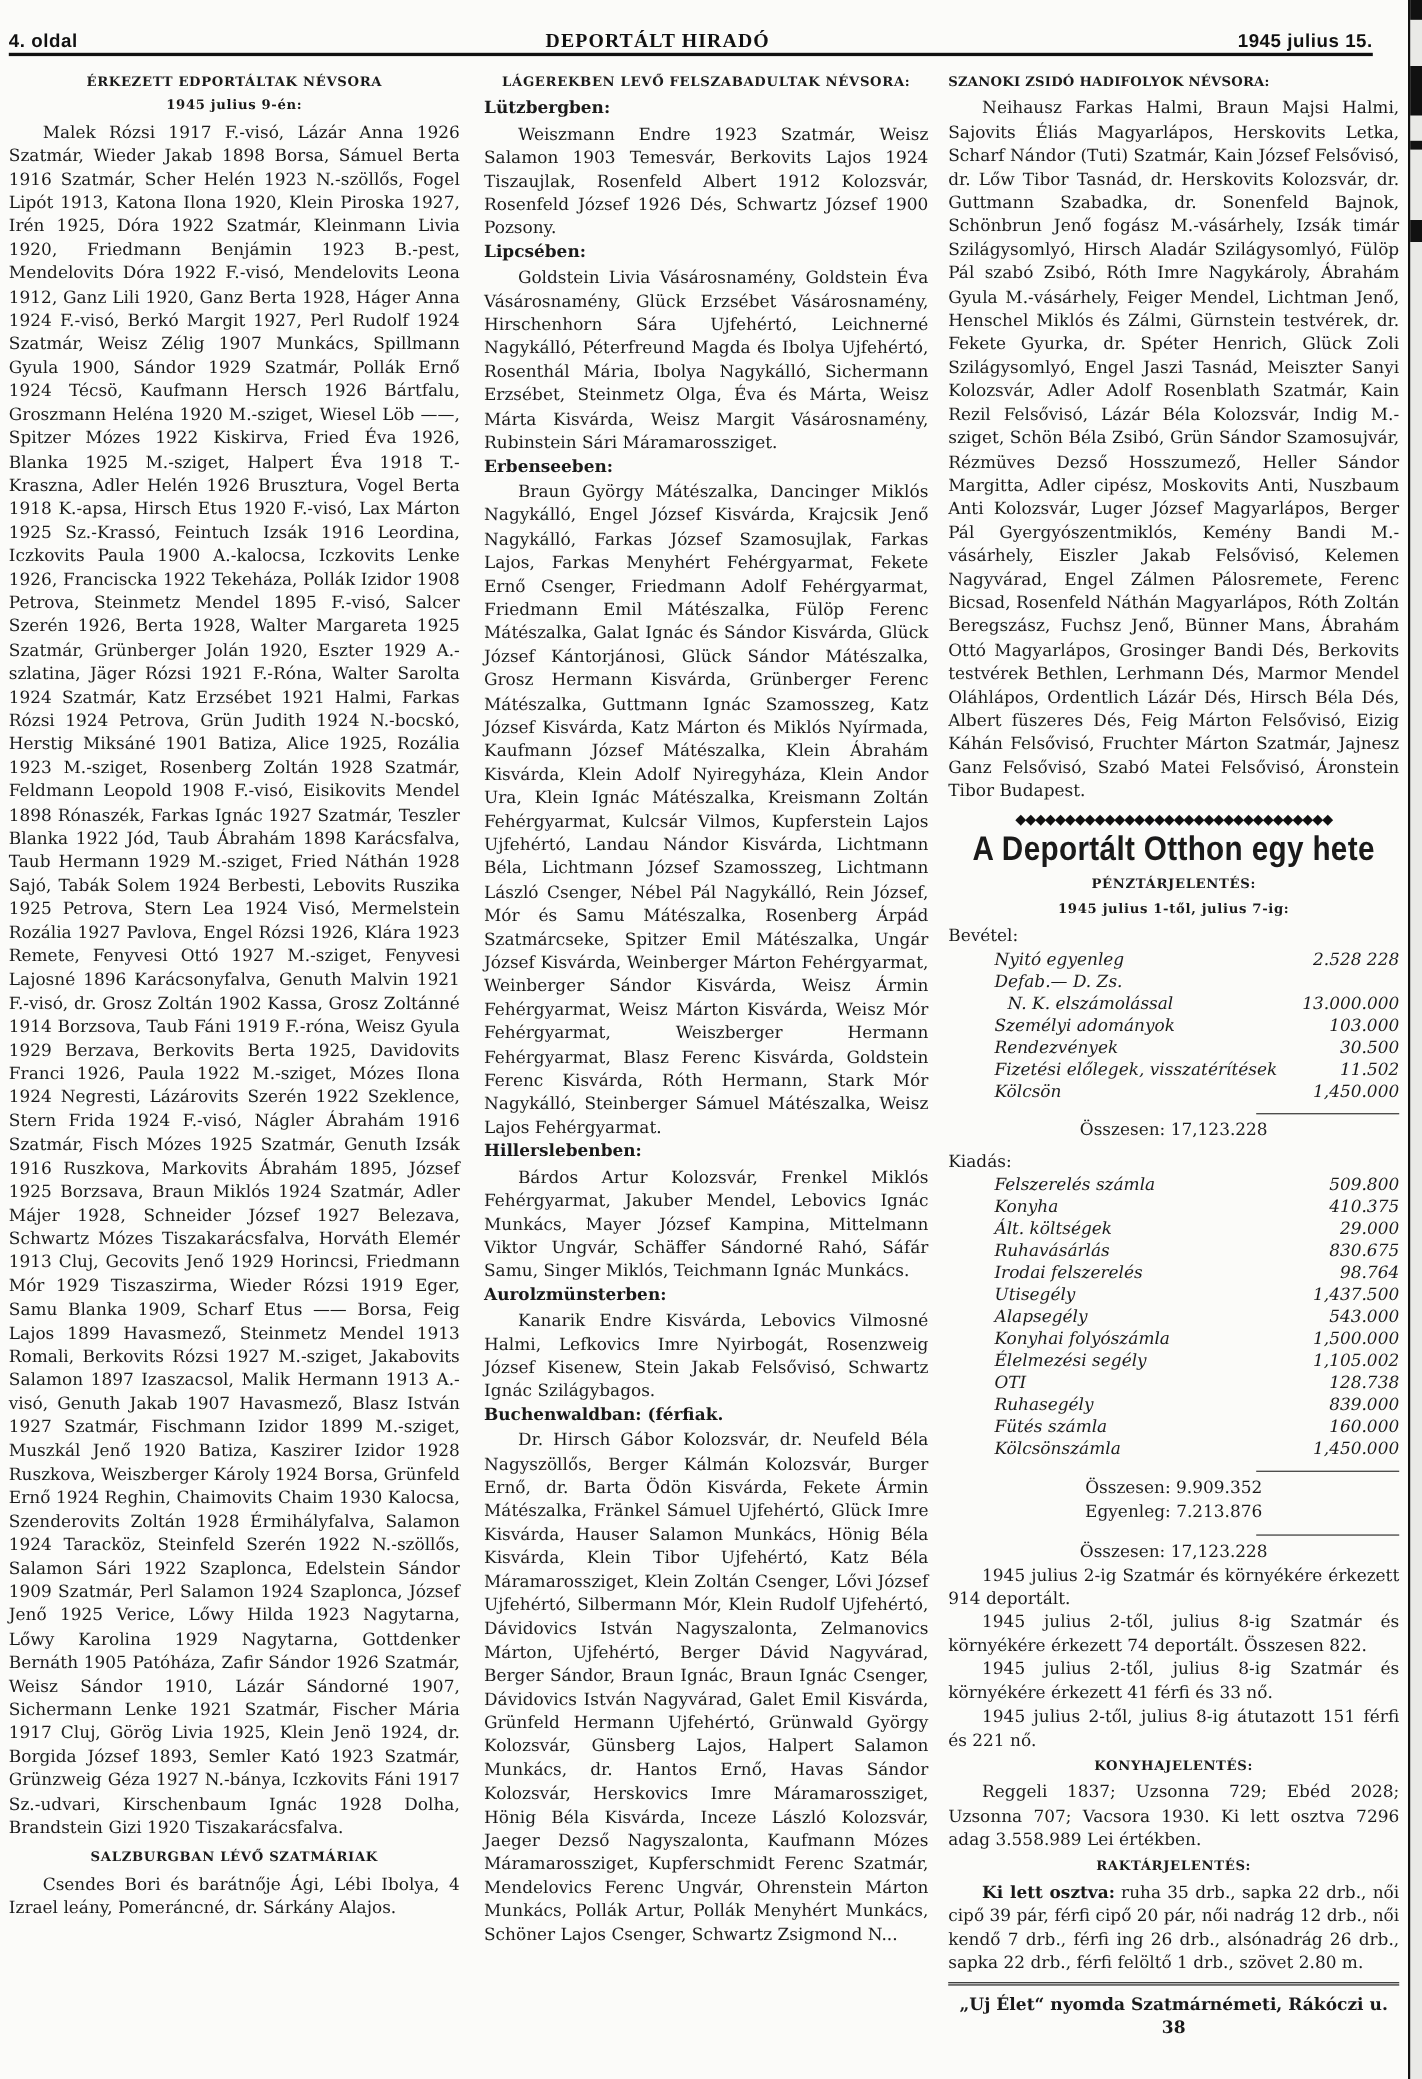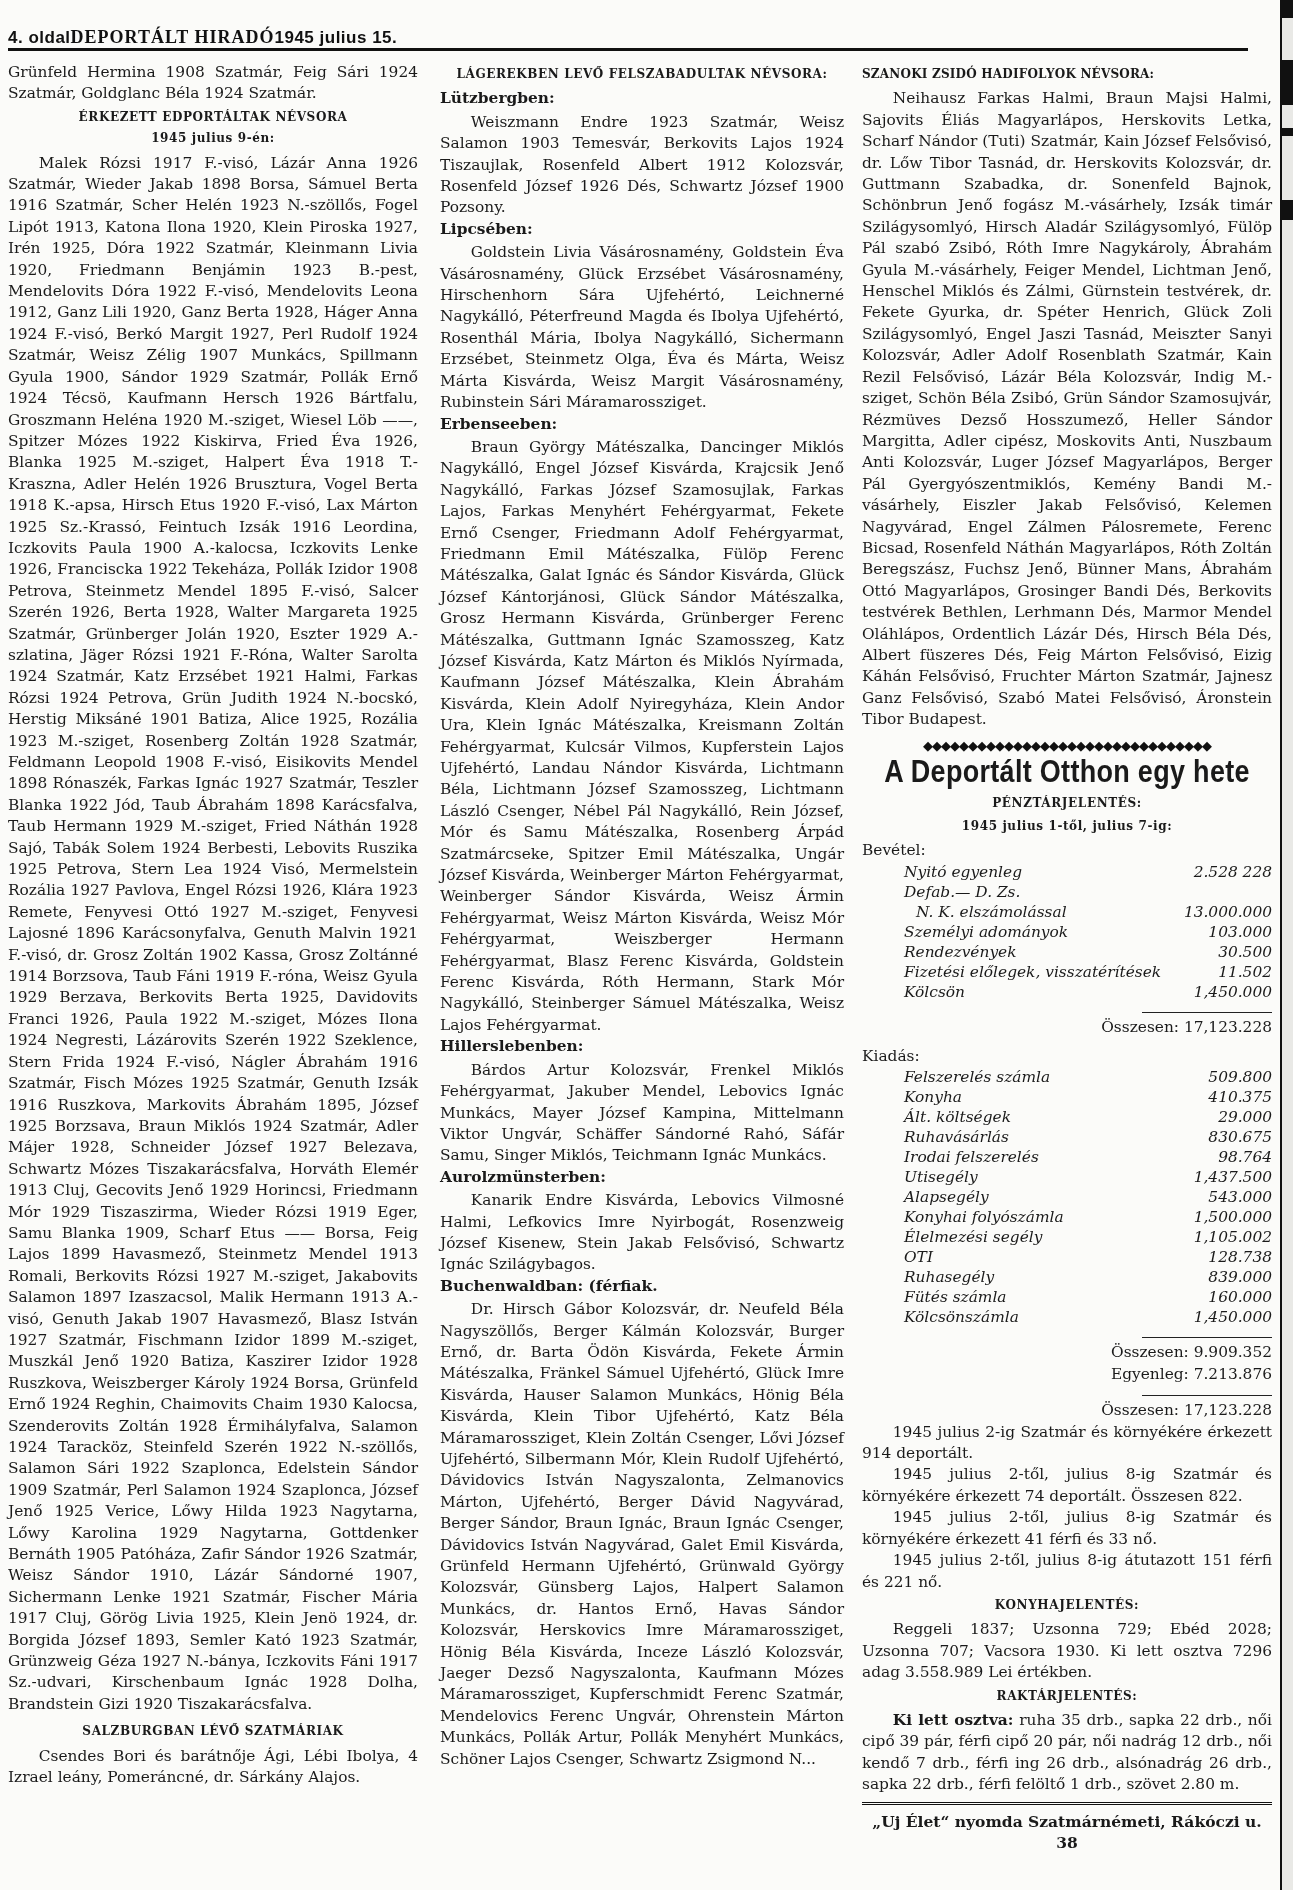--- a/index.html
+++ b/index.html
@@ -3,21 +3,21 @@
 <meta charset="utf-8">
 <style>
   html, body { margin: 0; padding: 0; }
   body {
     width: 1293px; height: 1890px; background: #fbfbf9; color: #1a1a1a;
     font-family: "DejaVu Serif", "Liberation Serif", serif;
     position: relative; overflow: hidden;
   }
   .masthead {
     position: absolute; left: 8px; top: 18px; width: 1240px; height: 30px;
-    display: flex; align-items: flex-end;
+    display: flex; justify-content: space-between; align-items: flex-end;
     font-family: "Liberation Sans", sans-serif; font-weight: bold;
     font-size: 17px; letter-spacing: 0.5px; color: #111;
   }
   .masthead .center { font-family: "Liberation Serif", serif; font-size: 18px; font-weight: bold; letter-spacing: 1px;}
   .rule-top { position: absolute; left: 8px; top: 48px; width: 1240px; height: 3px; background: #111; }
   .edge-strip { position: absolute; left: 1280px; top: 0; width: 13px; height: 1890px; background: #e9e9e6; border-left: 2px solid #111; }
   .edge-strip .blk { position: absolute; left: 0; width: 11px; background: #111; }
   .col { position: absolute; top: 62px; font-size: 15.4px; line-height: 21.4px; text-align: justify; }
   .col p { margin: 0; text-indent: 2em; }
   .col p.noind { text-indent: 0; }
@@ -31,21 +31,21 @@
     font-family: "Liberation Sans", sans-serif; font-weight: bold; font-size: 27px;
     letter-spacing: 0.3px; text-align: center; margin: 6px 0 10px 0; transform: scaleY(1.15);
   }
   .ledger { width: 100%; border-collapse: collapse; font-size: 15.4px; line-height: 20px; font-style: italic; }
   .ledger td { padding: 0; }
   .ledger td.lbl { padding-left: 42px; }
   .ledger td.lbl.ind2 { padding-left: 54px; }
   .ledger td.amt { text-align: right; white-space: nowrap; }
   .ledger-section { text-indent: 0 !important; margin-top: 2px; }
   .line-rule { width: 130px; margin: 10px 0 4px auto; border-top: 1.5px solid #222; }
-  .total { text-align: right; margin: 0; text-indent: 0 !important; }
+  .total { text-align: center; margin: 0; text-indent: 0 !important; }
   .footer-rule { border-top: 3px double #111; margin-top: 6px; padding-top: 6px; }
   .footer { font-weight: bold; text-align: center; font-size: 15.5px; text-indent: 0 !important; }
 </style>
 </head>
 <body>
 
 <div class="edge-strip">
   <div class="blk" style="top:0;height:18px;"></div>
   <div class="blk" style="top:60px;height:45px;"></div>
   <div class="blk" style="top:128px;height:8px;"></div>
@@ -53,21 +53,20 @@
 </div>
 
 <header class="masthead">
   <span>4. oldal</span>
   <span class="center">DEPORTÁLT HIRADÓ</span>
   <span>1945 julius 15.</span>
 </header>
 <div class="rule-top"></div>
 
 <section id="col1" class="col">
-  <p class="noind">Grünfeld Hermina 1908 Szatmár, Feig Sári 1924 Szatmár, Goldglanc Béla 1924 Szatmár.</p>
   <div class="hd">ÉRKEZETT EDPORTÁLTAK NÉVSORA</div>
   <div class="hd" style="margin-top:-3px">1945 julius 9-én:</div>
   <p>Malek Rózsi 1917 F.-visó, Lázár Anna 1926 Szatmár, Wieder Jakab 1898 Borsa, Sámuel Berta 1916 Szatmár, Scher Helén 1923 N.-szöllős, Fogel Lipót 1913, Katona Ilona 1920, Klein Piroska 1927, Irén 1925, Dóra 1922 Szatmár, Kleinmann Livia 1920, Friedmann Benjámin 1923 B.-pest, Mendelovits Dóra 1922 F.-visó, Mendelovits Leona 1912, Ganz Lili 1920, Ganz Berta 1928, Háger Anna 1924 F.-visó, Berkó Margit 1927, Perl Rudolf 1924 Szatmár, Weisz Zélig 1907 Munkács, Spillmann Gyula 1900, Sándor 1929 Szatmár, Pollák Ernő 1924 Técsö, Kaufmann Hersch 1926 Bártfalu, Groszmann Heléna 1920 M.-sziget, Wiesel Löb ——, Spitzer Mózes 1922 Kiskirva, Fried Éva 1926, Blanka 1925 M.-sziget, Halpert Éva 1918 T.-Kraszna, Adler Helén 1926 Brusztura, Vogel Berta 1918 K.-apsa, Hirsch Etus 1920 F.-visó, Lax Márton 1925 Sz.-Krassó, Feintuch Izsák 1916 Leordina, Iczkovits Paula 1900 A.-kalocsa, Iczkovits Lenke 1926, Franciscka 1922 Tekeháza, Pollák Izidor 1908 Petrova, Steinmetz Mendel 1895 F.-visó, Salcer Szerén 1926, Berta 1928, Walter Margareta 1925 Szatmár, Grünberger Jolán 1920, Eszter 1929 A.-szlatina, Jäger Rózsi 1921 F.-Róna, Walter Sarolta 1924 Szatmár, Katz Erzsébet 1921 Halmi, Farkas Rózsi 1924 Petrova, Grün Judith 1924 N.-bocskó, Herstig Miksáné 1901 Batiza, Alice 1925, Rozália 1923 M.-sziget, Rosenberg Zoltán 1928 Szatmár, Feldmann Leopold 1908 F.-visó, Eisikovits Mendel 1898 Rónaszék, Farkas Ignác 1927 Szatmár, Teszler Blanka 1922 Jód, Taub Ábrahám 1898 Karácsfalva, Taub Hermann 1929 M.-sziget, Fried Náthán 1928 Sajó, Tabák Solem 1924 Berbesti, Lebovits Ruszika 1925 Petrova, Stern Lea 1924 Visó, Mermelstein Rozália 1927 Pavlova, Engel Rózsi 1926, Klára 1923 Remete, Fenyvesi Ottó 1927 M.-sziget, Fenyvesi Lajosné 1896 Karácsonyfalva, Genuth Malvin 1921 F.-visó, dr. Grosz Zoltán 1902 Kassa, Grosz Zoltánné 1914 Borzsova, Taub Fáni 1919 F.-róna, Weisz Gyula 1929 Berzava, Berkovits Berta 1925, Davidovits Franci 1926, Paula 1922 M.-sziget, Mózes Ilona 1924 Negresti, Lázárovits Szerén 1922 Szeklence, Stern Frida 1924 F.-visó, Nágler Ábrahám 1916 Szatmár, Fisch Mózes 1925 Szatmár, Genuth Izsák 1916 Ruszkova, Markovits Ábrahám 1895, József 1925 Borzsava, Braun Miklós 1924 Szatmár, Adler Májer 1928, Schneider József 1927 Belezava, Schwartz Mózes Tiszakarácsfalva, Horváth Elemér 1913 Cluj, Gecovits Jenő 1929 Horincsi, Friedmann Mór 1929 Tiszaszirma, Wieder Rózsi 1919 Eger, Samu Blanka 1909, Scharf Etus —— Borsa, Feig Lajos 1899 Havasmező, Steinmetz Mendel 1913 Romali, Berkovits Rózsi 1927 M.-sziget, Jakabovits Salamon 1897 Izaszacsol, Malik Hermann 1913 A.-visó, Genuth Jakab 1907 Havasmező, Blasz István 1927 Szatmár, Fischmann Izidor 1899 M.-sziget, Muszkál Jenő 1920 Batiza, Kaszirer Izidor 1928 Ruszkova, Weiszberger Károly 1924 Borsa, Grünfeld Ernő 1924 Reghin, Chaimovits Chaim 1930 Kalocsa, Szenderovits Zoltán 1928 Érmihályfalva, Salamon 1924 Taracköz, Steinfeld Szerén 1922 N.-szöllős, Salamon Sári 1922 Szaplonca, Edelstein Sándor 1909 Szatmár, Perl Salamon 1924 Szaplonca, József Jenő 1925 Verice, Lőwy Hilda 1923 Nagytarna, Lőwy Karolina 1929 Nagytarna, Gottdenker Bernáth 1905 Patóháza, Zafir Sándor 1926 Szatmár, Weisz Sándor 1910, Lázár Sándorné 1907, Sichermann Lenke 1921 Szatmár, Fischer Mária 1917 Cluj, Görög Livia 1925, Klein Jenö 1924, dr. Borgida József 1893, Semler Kató 1923 Szatmár, Grünzweig Géza 1927 N.-bánya, Iczkovits Fáni 1917 Sz.-udvari, Kirschenbaum Ignác 1928 Dolha, Brandstein Gizi 1920 Tiszakarácsfalva.</p>
   <div class="hd" style="margin-top:6px">SALZBURGBAN LÉVŐ SZATMÁRIAK</div>
   <p>Csendes Bori és barátnője Ági, Lébi Ibolya, 4 Izrael leány, Pomeráncné, dr. Sárkány Alajos.</p>
 </section>
 
 <section id="col2" class="col">
   <div class="hd">LÁGEREKBEN LEVŐ FELSZABADULTAK NÉVSORA:</div>
   <div>

